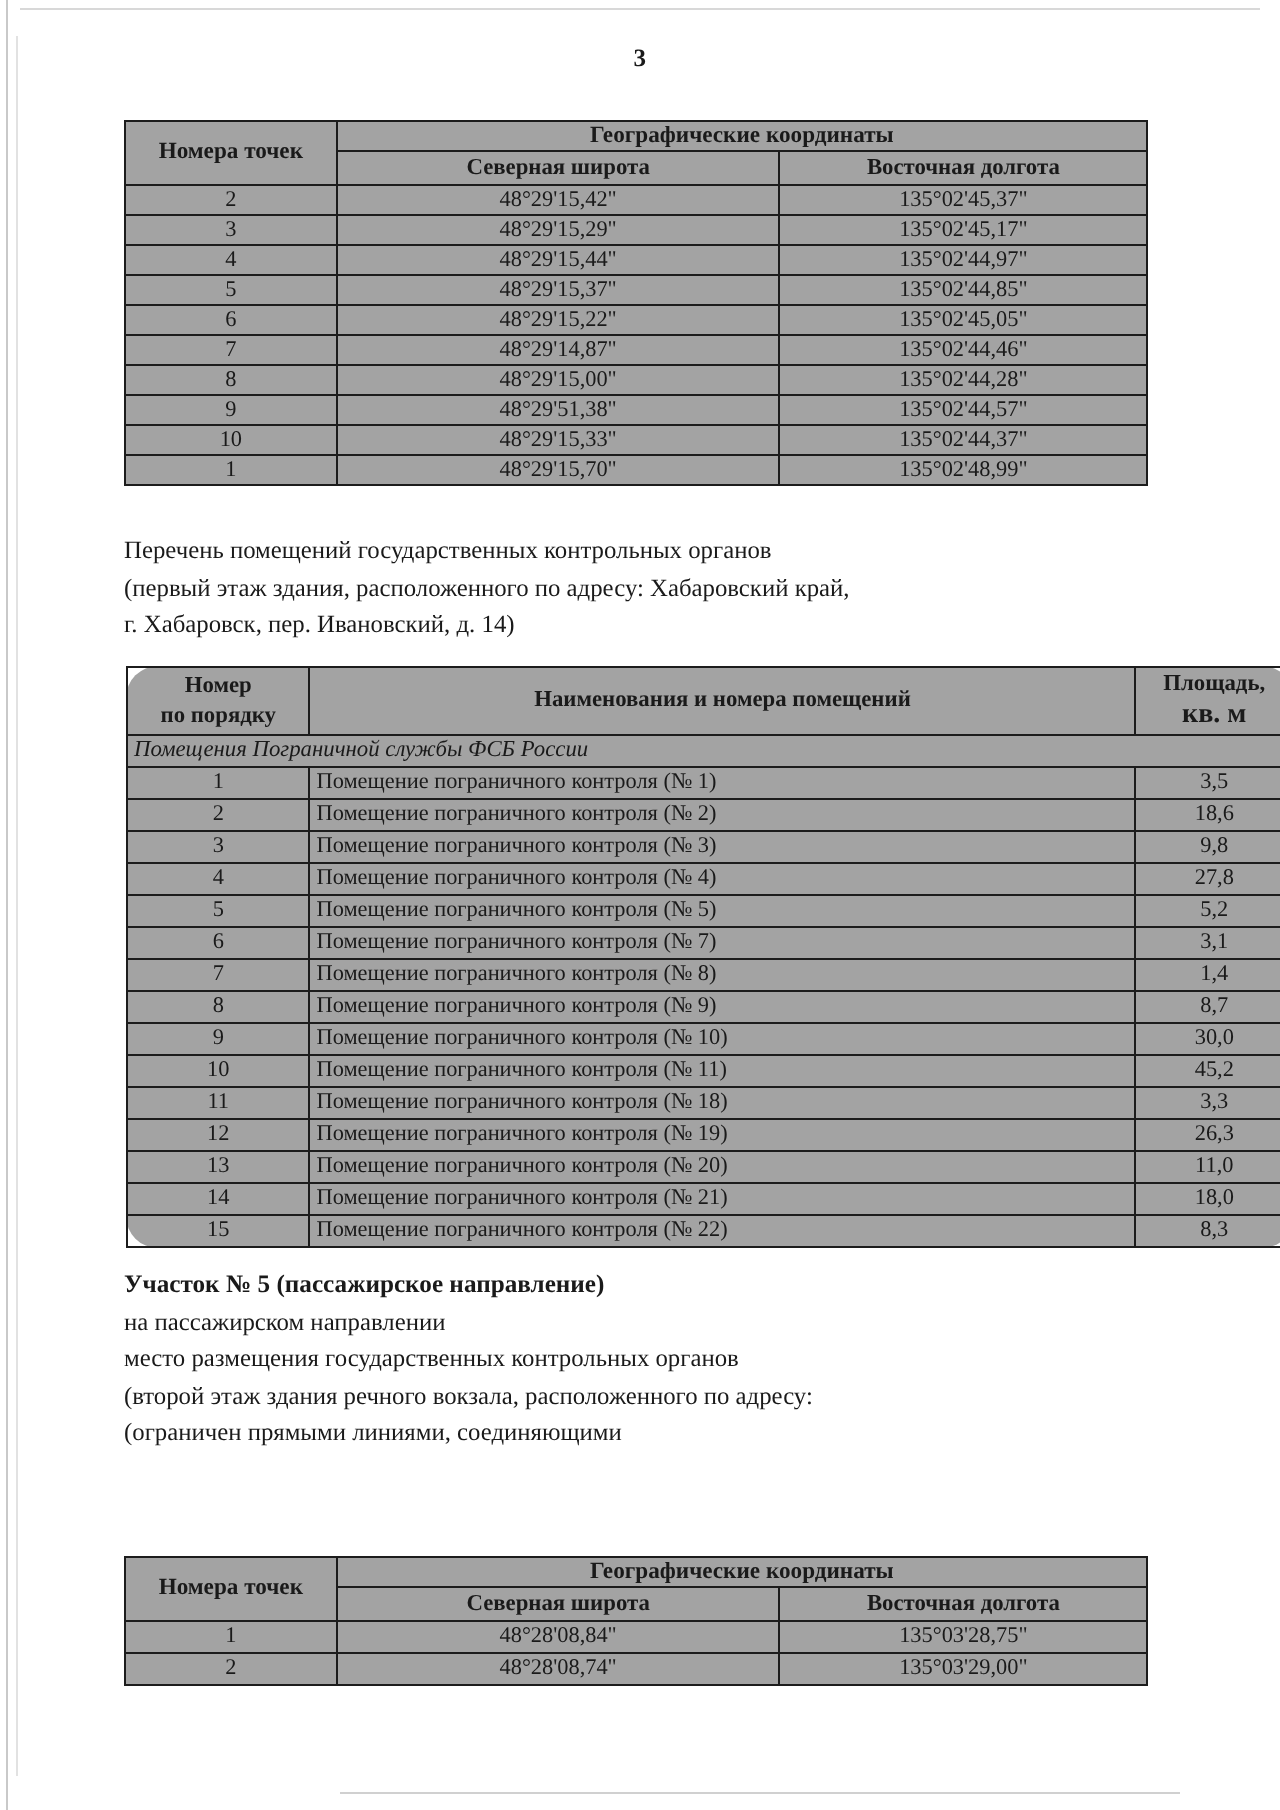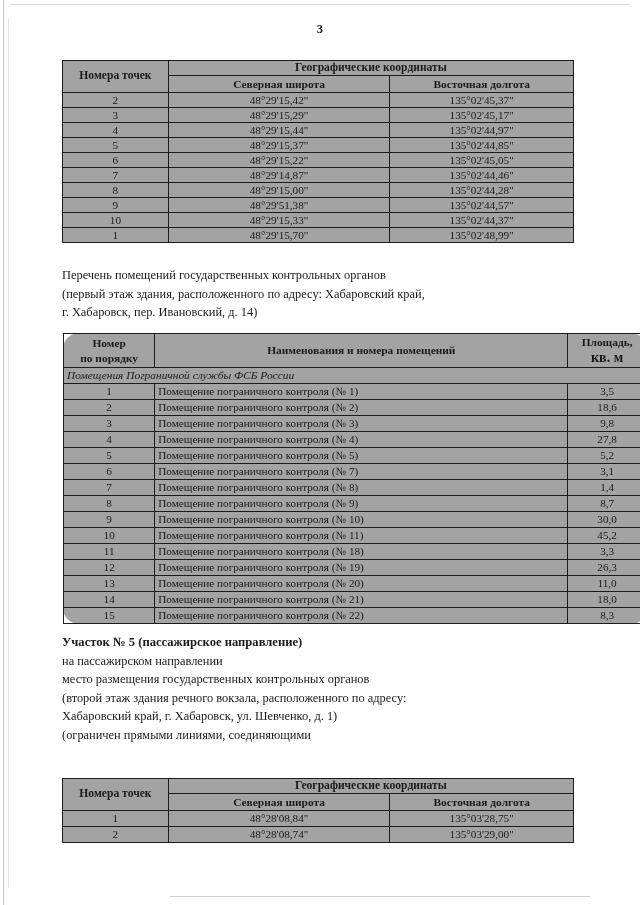--- a/index.html
+++ b/index.html
@@ -313,21 +313,20 @@
           <td class="c">8,3</td>
         </tr>
       </tbody>
   </table>
 
   <div class="para-block" id="para-section5">
     <span class="para-line bold">Участок № 5 (пассажирское направление)</span>
     <span class="para-line">на пассажирском направлении</span>
     <span class="para-line">место размещения государственных контрольных органов</span>
     <span class="para-line">(второй этаж здания речного вокзала, расположенного по адресу:</span>
-    <span class="para-line">Хабаровский край, г. Хабаровск, ул. Шевченко, д. 1)</span>
     <span class="para-line">(ограничен прямыми линиями, соединяющими</span>
   </div>
 
   <table class="doc-table" id="table-coords-bottom">
     <colgroup>
       <col class="col-num">
         <col class="col-lat">
         <col class="col-lon">
     </colgroup>
     <thead>

